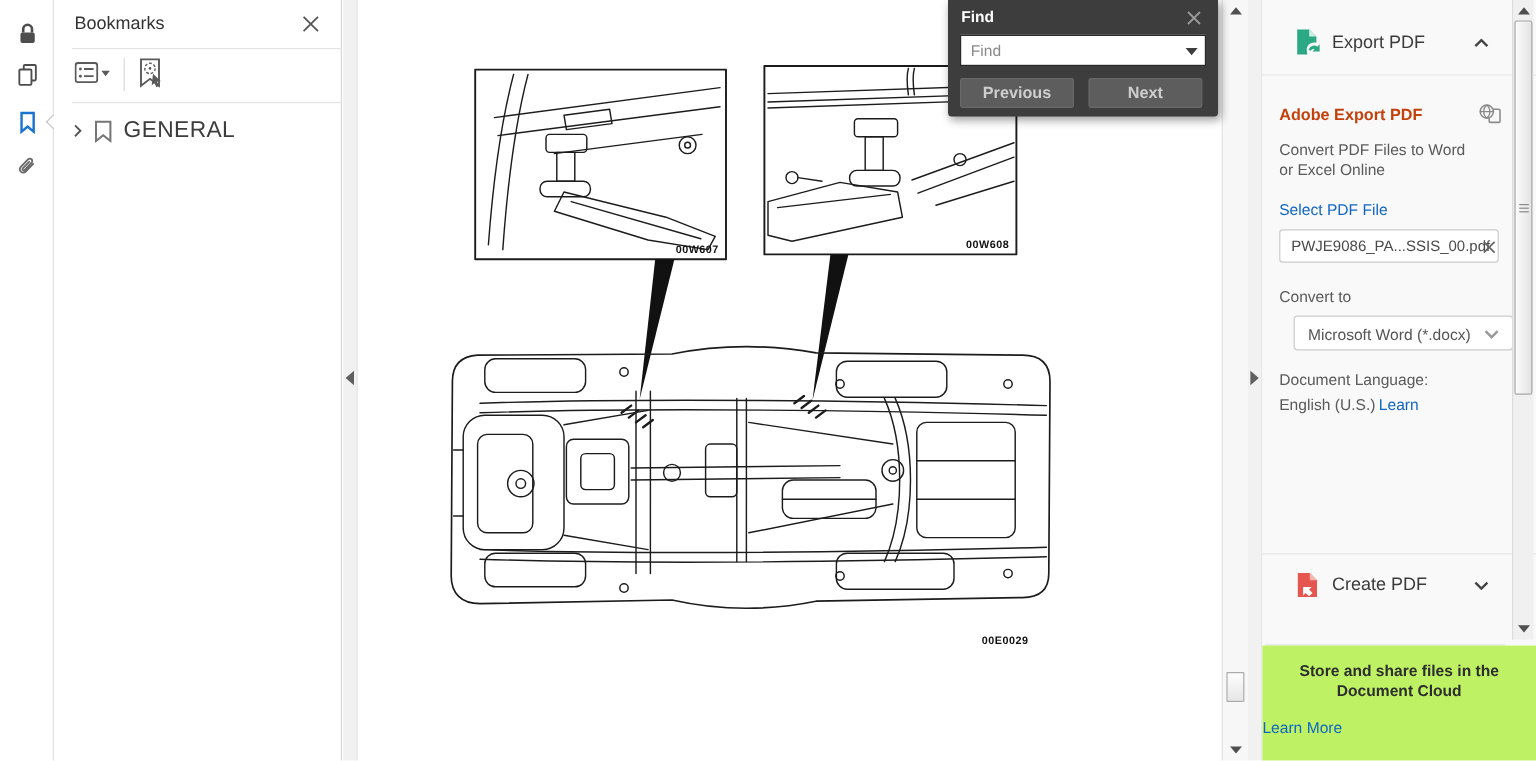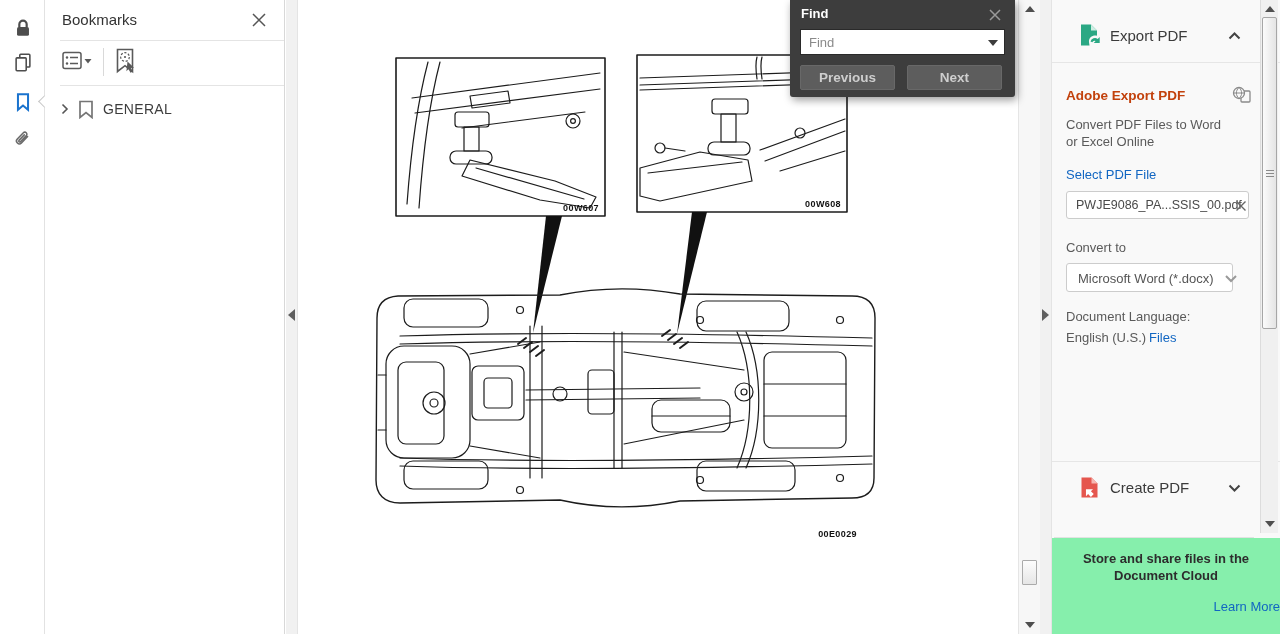--- a/index.html
+++ b/index.html
@@ -20,21 +20,21 @@
   
   .bm-panel { left:46px; top:0; width:239px; height:634px; background:#fff; border-right:1px solid #d8d8d8; }
   .bm-title { position:absolute; left:16px; top:11px; font-size:15px; color:#333;text-align:right; }
   .bm-close { position:absolute; left:203px; top:10px; width:20px; height:20px; cursor:pointer; }
   .bm-div { position:absolute; left:14px; right:0; height:1px; background:#e4e4e4; }
   .bm-toolbtn { position:absolute; cursor:pointer; }
   .bm-vsep { position:absolute; left:57px; top:48px; width:1px; height:28px; background:#d9d9d9; }
   .bm-row { position:absolute; left:0; top:96px; width:239px; height:26px; cursor:pointer; display:flex; align-items:center; }
   .bm-chev { margin-left:15px; }
   .bm-glyph { margin-left:9px; }
-  .bm-label { margin-left:9px; font-size:14px; color:#3d3d3d; letter-spacing:.3px; }
+  .bm-label { margin-left:9px; font-size:19px; color:#3d3d3d; letter-spacing:.3px; }
 
   
   .gutter { top:0; width:12px; height:634px; background:#f1f1f1; border-right:1px solid #e4e4e4; }
   .g-left { left:286px; } .g-right { left:1040px; }
   .tri-left { position:absolute; top:309px; left:2px; width:0; height:0;
     border-top:6px solid transparent; border-bottom:6px solid transparent; border-right:7px solid #5f5f5f; }
   .tri-right { position:absolute; top:309px; left:2px; width:0; height:0;
     border-top:6px solid transparent; border-bottom:6px solid transparent; border-left:7px solid #5f5f5f; }
 
   
@@ -70,27 +70,27 @@
   .p-div { position:absolute; left:0; width:228px; height:1px; background:#e6e6e6; }
   .p-div-narrow { position:absolute; left:2px; width:200px; height:1px; background:#e2e2e2; }
   .p-sec-title { position:absolute; left:14px; top:88px; font-size:13.5px; font-weight:bold; color:#c2410c; }
   .p-desc { position:absolute; left:14px; font-size:13px; color:#5a5a5a; }
   .p-link { position:absolute; font-size:13px; color:#1166c2; cursor:pointer; }
   .p-filebox { position:absolute; left:14px; top:191px; width:183px; height:28px; background:#fff;
     border:1px solid #ccc; border-radius:3px; }
   .p-filebox-text { position:absolute; left:9px; top:6px; font-size:12.5px; color:#4a4a4a; white-space:nowrap; }
   .p-filebox-x { position:absolute; left:166px; top:6px; width:16px; height:16px; cursor:pointer; }
   .p-label { position:absolute; left:14px; font-size:13px; color:#5a5a5a; }
-  .p-select { position:absolute; left:14px; top:263px; width:167px; height:29px; background:#fff;
+  .p-select { position:absolute; left:26px; top:263px; width:183px; height:29px; background:#fff;
     border:1px solid #ccc; border-radius:3px; cursor:pointer;padding-left:24px; }
   .p-select-text { position:absolute; left:11px; top:7px; font-size:13px; color:#555; }
   .p-convert { position:absolute; left:14px; top:408px; width:182px; height:29px; border:none; border-radius:14.5px;
     background:#1b79db; color:#fff; font-family:"Liberation Sans",sans-serif; font-size:14.5px; cursor:pointer; }
   .p-footer-line { position:absolute; width:228px; text-align:center; font-size:13px; font-weight:bold; color:#2d2d2d; }
-  .p-learn { position:absolute; top:599px; width:228px; text-align:right; font-size:13px; color:#1166c2; cursor:pointer; }
+  .p-learn { position:absolute; top:599px; width:228px; text-align:left; font-size:13px; color:#1166c2; cursor:pointer; }
 
   
   .pscroll { left:1260px; top:0; width:18px; height:533px; background:#f0f0f0; border-left:1px solid #dcdcdc; }
   .ps-up { position:absolute; left:4px; top:6px; width:0; height:0;
     border-left:5px solid transparent; border-right:5px solid transparent; border-bottom:6px solid #4f4f4f; cursor:pointer; }
   .ps-down { position:absolute; left:4px; top:521px; width:0; height:0;
     border-left:5px solid transparent; border-right:5px solid transparent; border-top:6px solid #4f4f4f; cursor:pointer; }
   .ps-thumb { position:absolute; left:1px; top:17px; width:15px; height:312px;
     background:linear-gradient(90deg,#fbfbfb,#e4e4e4); border:1px solid #a6a6a6; border-radius:2px; cursor:pointer; }
   .ps-grip { position:absolute; left:3px; top:152px; width:8px; }
@@ -360,21 +360,21 @@
       <div class="p-select-text">Microsoft Word (*.docx)</div>
       <span class="abs" style="left:157px;top:10px">
         <svg width="14" height="9" viewBox="0 0 14 9">
             <path d="M2 2 L7 7 L12 2" fill="none" stroke="#999" stroke-width="2"></path>
           </svg>
       </span>
     </div>
 
     <div class="p-label" style="top:309px">Document Language:</div>
     <div class="p-label" style="top:330px">English (U.S.)</div>
-    <div class="p-link" style="left:97px;top:330px">Files</div>
+    <div class="p-link" style="left:97px;top:330px">Learn</div>
 
 
     <div class="p-div" style="top:461px"></div>
 
     <div class="p-row" style="top:473px">
       <span class="abs" style="left:27px;top:3px">
         <svg width="21" height="24" viewBox="0 0 21 24">
           <path d="M2.5 1.5 h10 l6 6 v14 h-16 z" fill="#e5564e"></path>
           <path d="M12.5 1.5 l6 6 h-6 z" fill="#f6b7b2"></path>
           <path d="M6 16.5 l5 -5 v3 h4 v4 h-4 v3 z" fill="#fff" transform="rotate(45 10.5 16)"></path>
@@ -384,21 +384,21 @@
       <span class="abs" style="left:176px;top:11px">
         <svg width="13" height="8" viewBox="0 0 13 8">
             <path d="M1.5 1.5 L6.5 6.5 L11.5 1.5" fill="none" stroke="#444" stroke-width="2"></path>
           </svg>
       </span>
     </div>
 
 
     <div class="p-div-narrow" style="top:537px"></div>
 
-    <div class="abs" style="left:0;top:538px;width:228px;height:96px;background:#86efac">
+    <div class="abs" style="left:0;top:538px;width:228px;height:96px;background:#bef264">
       <div class="p-footer-line" style="top:13px">Store and share files in the</div>
       <div class="p-footer-line" style="top:30px">Document Cloud</div>
       <div class="p-learn" style="top:61px">Learn More</div>
     </div>
   </div>
 
   <div class="abs pscroll">
     <div class="ps-up"></div>
     <div class="ps-thumb">
       <div class="ps-grip">

